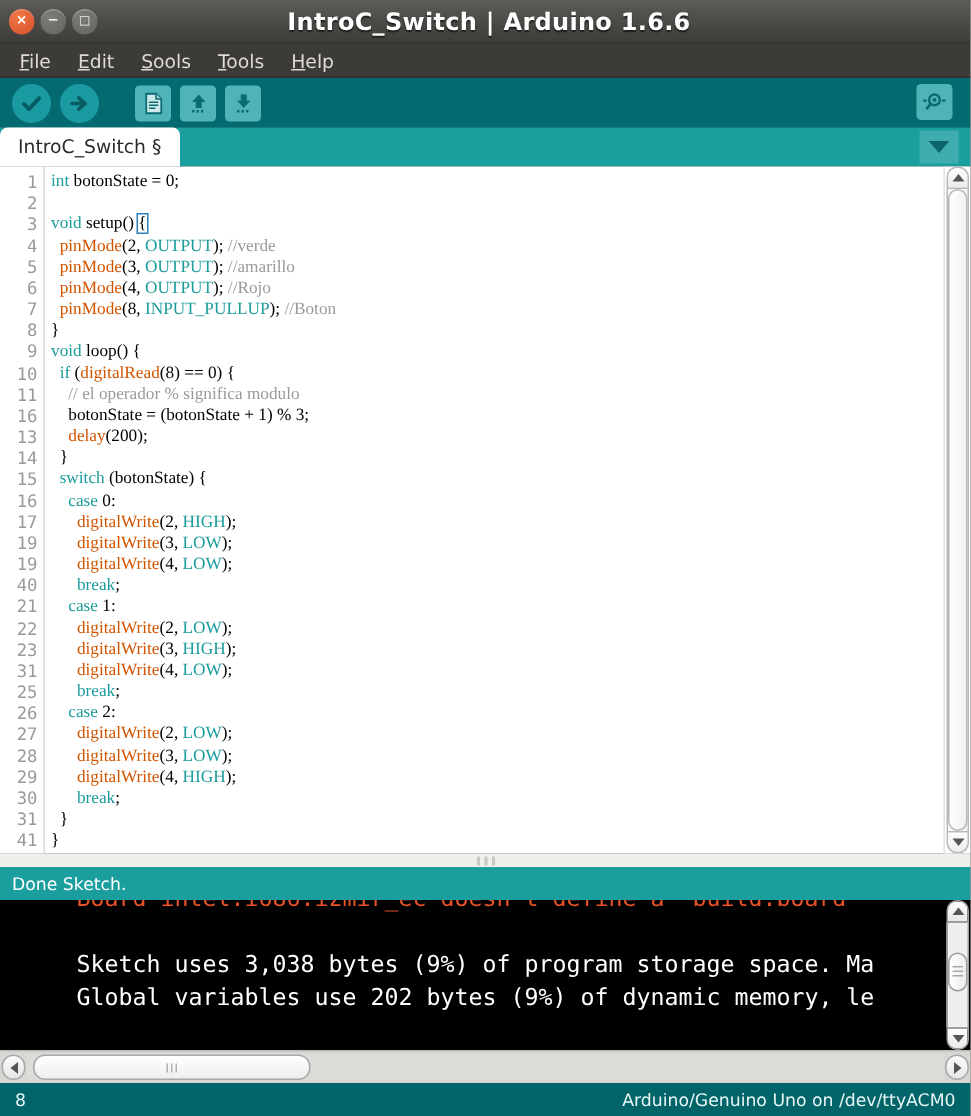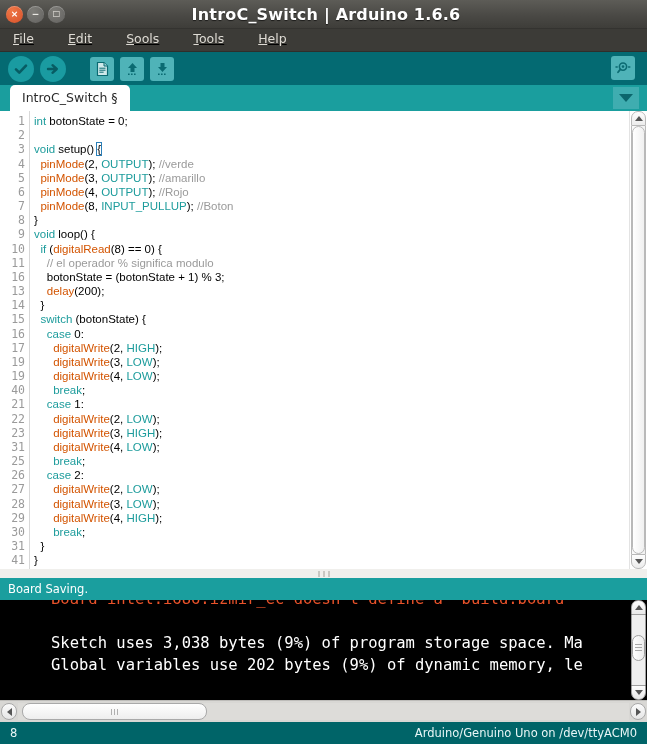--- a/index.html
+++ b/index.html
@@ -28,22 +28,22 @@
   .wbtn span{font-family:"DejaVu Sans",sans-serif;font-size:9px;font-weight:bold;}
   .wbtn.max span{font-size:8px;}
   .title-text{
     flex:1;text-align:center;color:#ffffff;font-size:16px;font-weight:bold;
     letter-spacing:.2px;margin-right:60px;
     text-shadow:0 1px 1px rgba(0,0,0,.6);
   }
 
   
   .menubar{
-    height:22px;flex:0 0 22px;background:#3c3b37;display:flex;
-    padding-left:6px;gap:20px;border-bottom:1px solid #2f2e2b;text-decoration:underline;
+    height:22px;flex:0 0 22px;background:#3c3b37;display:flex;align-items:center;
+    padding-left:6px;gap:4px;border-bottom:1px solid #2f2e2b;
   }
   .menuitem{
     color:#dedbd4;font-size:12.5px;padding:2px 7px;cursor:default;
   }
   .menuitem u{text-decoration:underline;}
 
   
   .toolbar{
     height:33px;flex:0 0 33px;background:#046a72;display:flex;align-items:center;
     padding-left:8px;gap:6px;position:relative;
@@ -57,21 +57,21 @@
   .tgap{width:12px;}
   .tbtn svg{display:block;}
   .serialbtn{
     position:absolute;right:12px;top:4px;width:24px;height:24px;border-radius:3px;
     background:#4fb3b8;display:flex;align-items:center;justify-content:center;cursor:pointer;
   }
 
   
   .tabbar{
     height:26px;flex:0 0 26px;background:#1a9e9e;display:flex;align-items:flex-end;
-    padding-left:10px;position:relative;
+    position:relative;
   }
   .tab{
     background:#ffffff;color:#2b2b2b;font-size:12.5px;
     padding:5px 12px 5px 12px;border-radius:5px 5px 0 0;
     line-height:1.25;cursor:pointer;
   }
   .tabmenu{
     position:absolute;right:8px;bottom:2px;width:26px;height:22px;
     background:#3fadb0;display:flex;align-items:center;justify-content:center;cursor:pointer;
   }
@@ -89,21 +89,21 @@
     width:30px;flex:0 0 30px;background:#ffffff;text-align:right;
     padding-top:3px;box-sizing:border-box;padding-right:4px;
     border-right:1px solid #d8d8d8;
   }
   .gutter div{
     color:#9a9a9a;font-family:"DejaVu Sans Mono","Liberation Mono",monospace;
     font-size:11.5px;line-height:14.18px;height:14.18px;
   }
   .code{
     flex:1 1 auto;padding-top:3px;padding-left:4px;overflow:hidden;
-    font-family:Liberation Sans, sans-serif;
+    font-family:Liberation Serif, serif;
     font-size:11.5px;line-height:14.18px;white-space:pre;color:#000000;
   }
   .code div{height:14.18px;}
   .kw{color:#1d9c9c;}        
   .fn{color:#d35400;}        
   .cst{color:#1d9c9c;}       
   .cmt{color:#9a9a9a;}
   .caretbox{outline:1px solid #2b7fb8;}
 
   
@@ -330,21 +330,21 @@
     </div>
   </div>
 
   <div class="splitter">
     <i></i>
     <i></i>
     <i></i>
   </div>
 
   <div class="statusmsg">
-    <span>Board Saving.</span>
+    <span>Done Sketch.</span>
   </div>
 
   <div class="console-wrap">
     <div class="console" id="console-body" style="margin-top: -12px;"><div class="err">Board intel:i686:izmir_ec doesn't define a 'build.board'</div><div class="">&nbsp;</div><div class="">Sketch uses 3,038 bytes (9%) of program storage space. Ma</div><div class="">Global variables use 202 bytes (9%) of dynamic memory, le</div></div>
     <div class="csb">
       <div class="arrow">
           <div class="tri-up"></div>
         </div>
       <div class="track">
         <div class="thumb">

